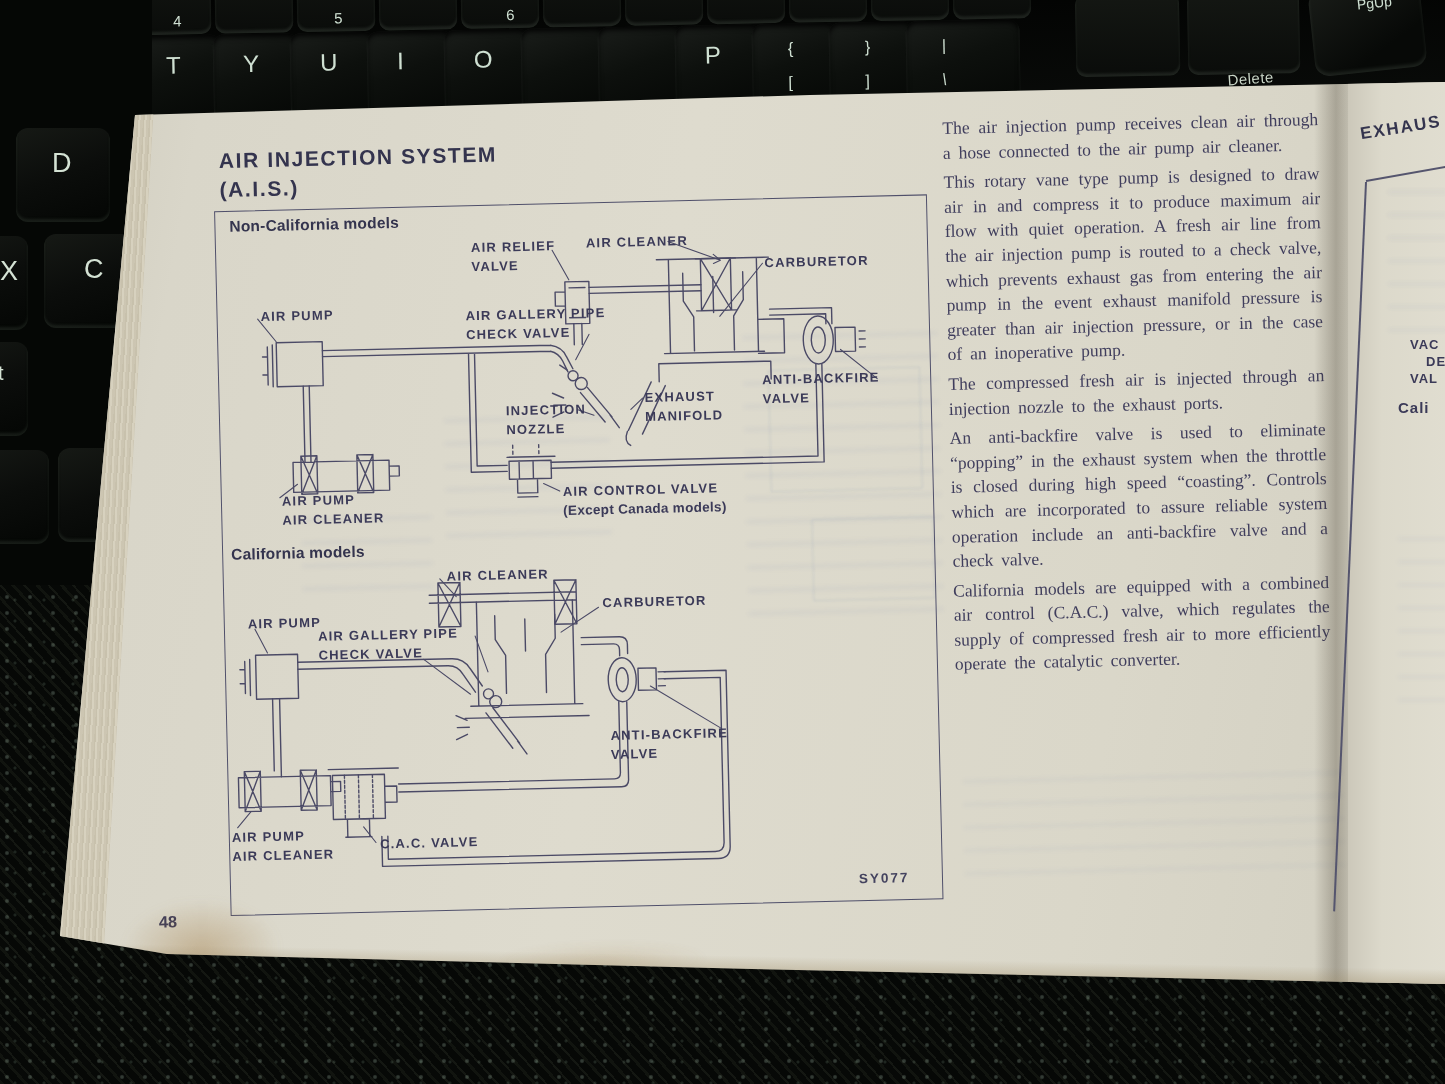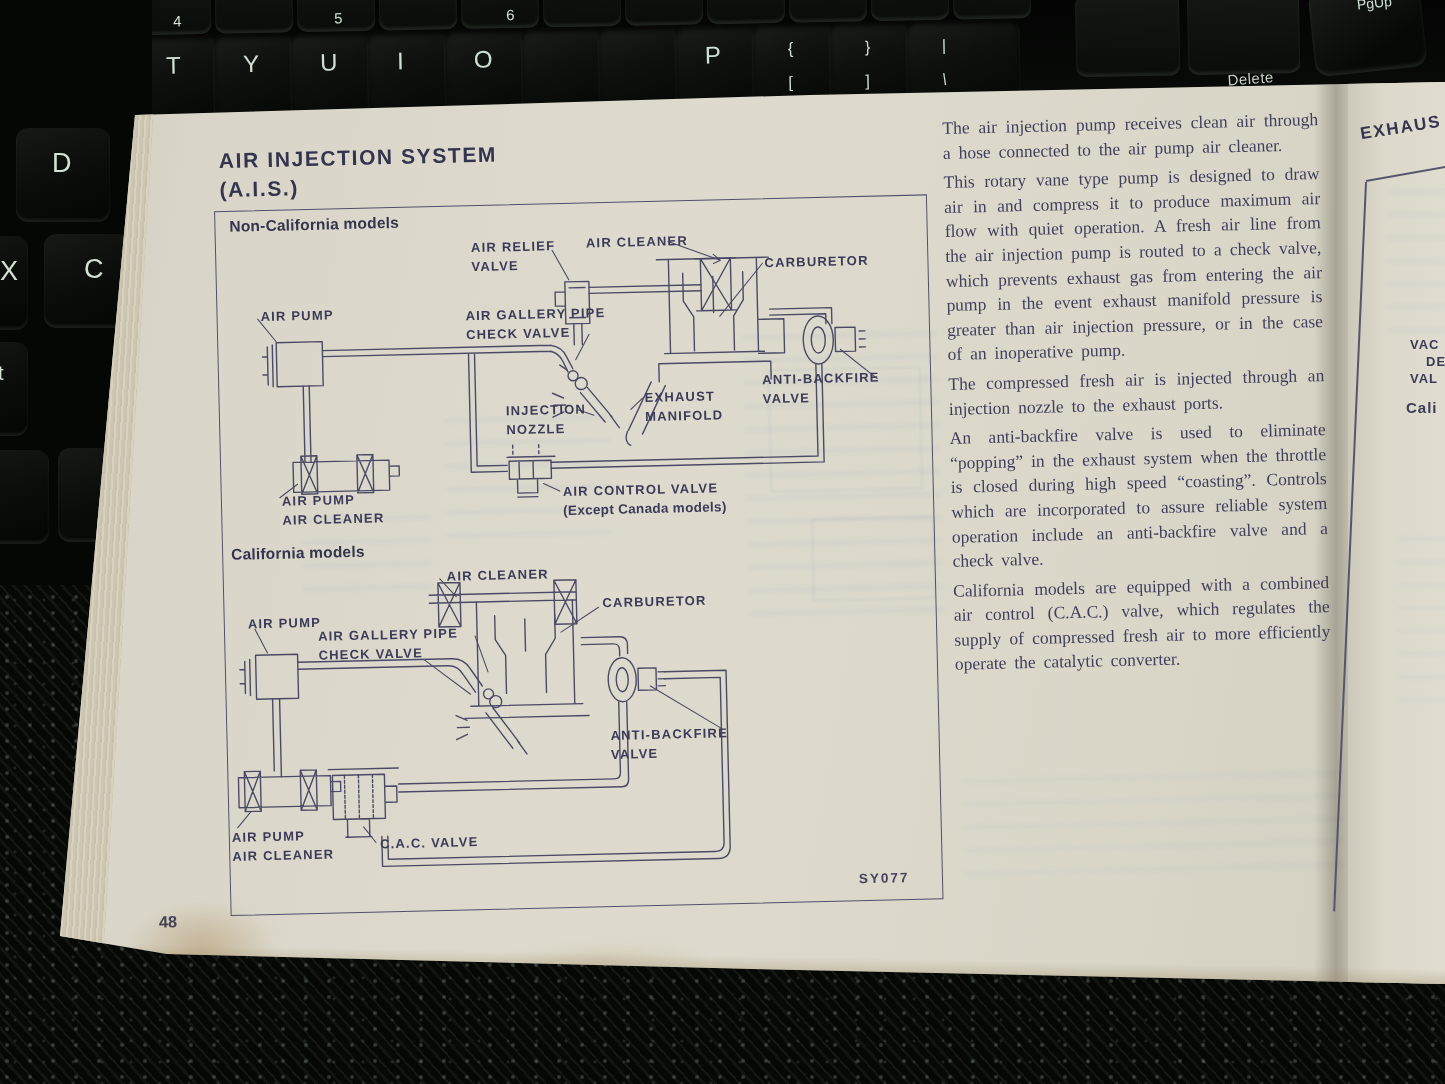--- a/index.html
+++ b/index.html
@@ -311,18 +311,18 @@
     <div class="gutter"></div>
     <div class="right-page">
       <div class="ghost" style="left:40px;top:110px;width:60px;height:150px;opacity:.45"></div>
       <div class="ghost" style="left:50px;top:450px;width:50px;height:180px;opacity:.4"></div>
       <div class="rp-title">EXHAUS</div>
       <div class="rp-bl"></div>
       <div class="rp-bt"></div>
       <div class="rp-lbl" style="left:62px;top:265px">VAC</div>
       <div class="rp-lbl" style="left:78px;top:282px">DEL</div>
       <div class="rp-lbl" style="left:62px;top:299px">VAL</div>
-      <div class="rp-lbl" style="left:58px;top:327px;font-size:15px">Cali</div>
+      <div class="rp-lbl" style="left:50px;top:327px;font-size:15px">Cali</div>
     </div>
 
     <div class="bottom-edge"></div>
   </div>
 </div>
 
 </body></html>

